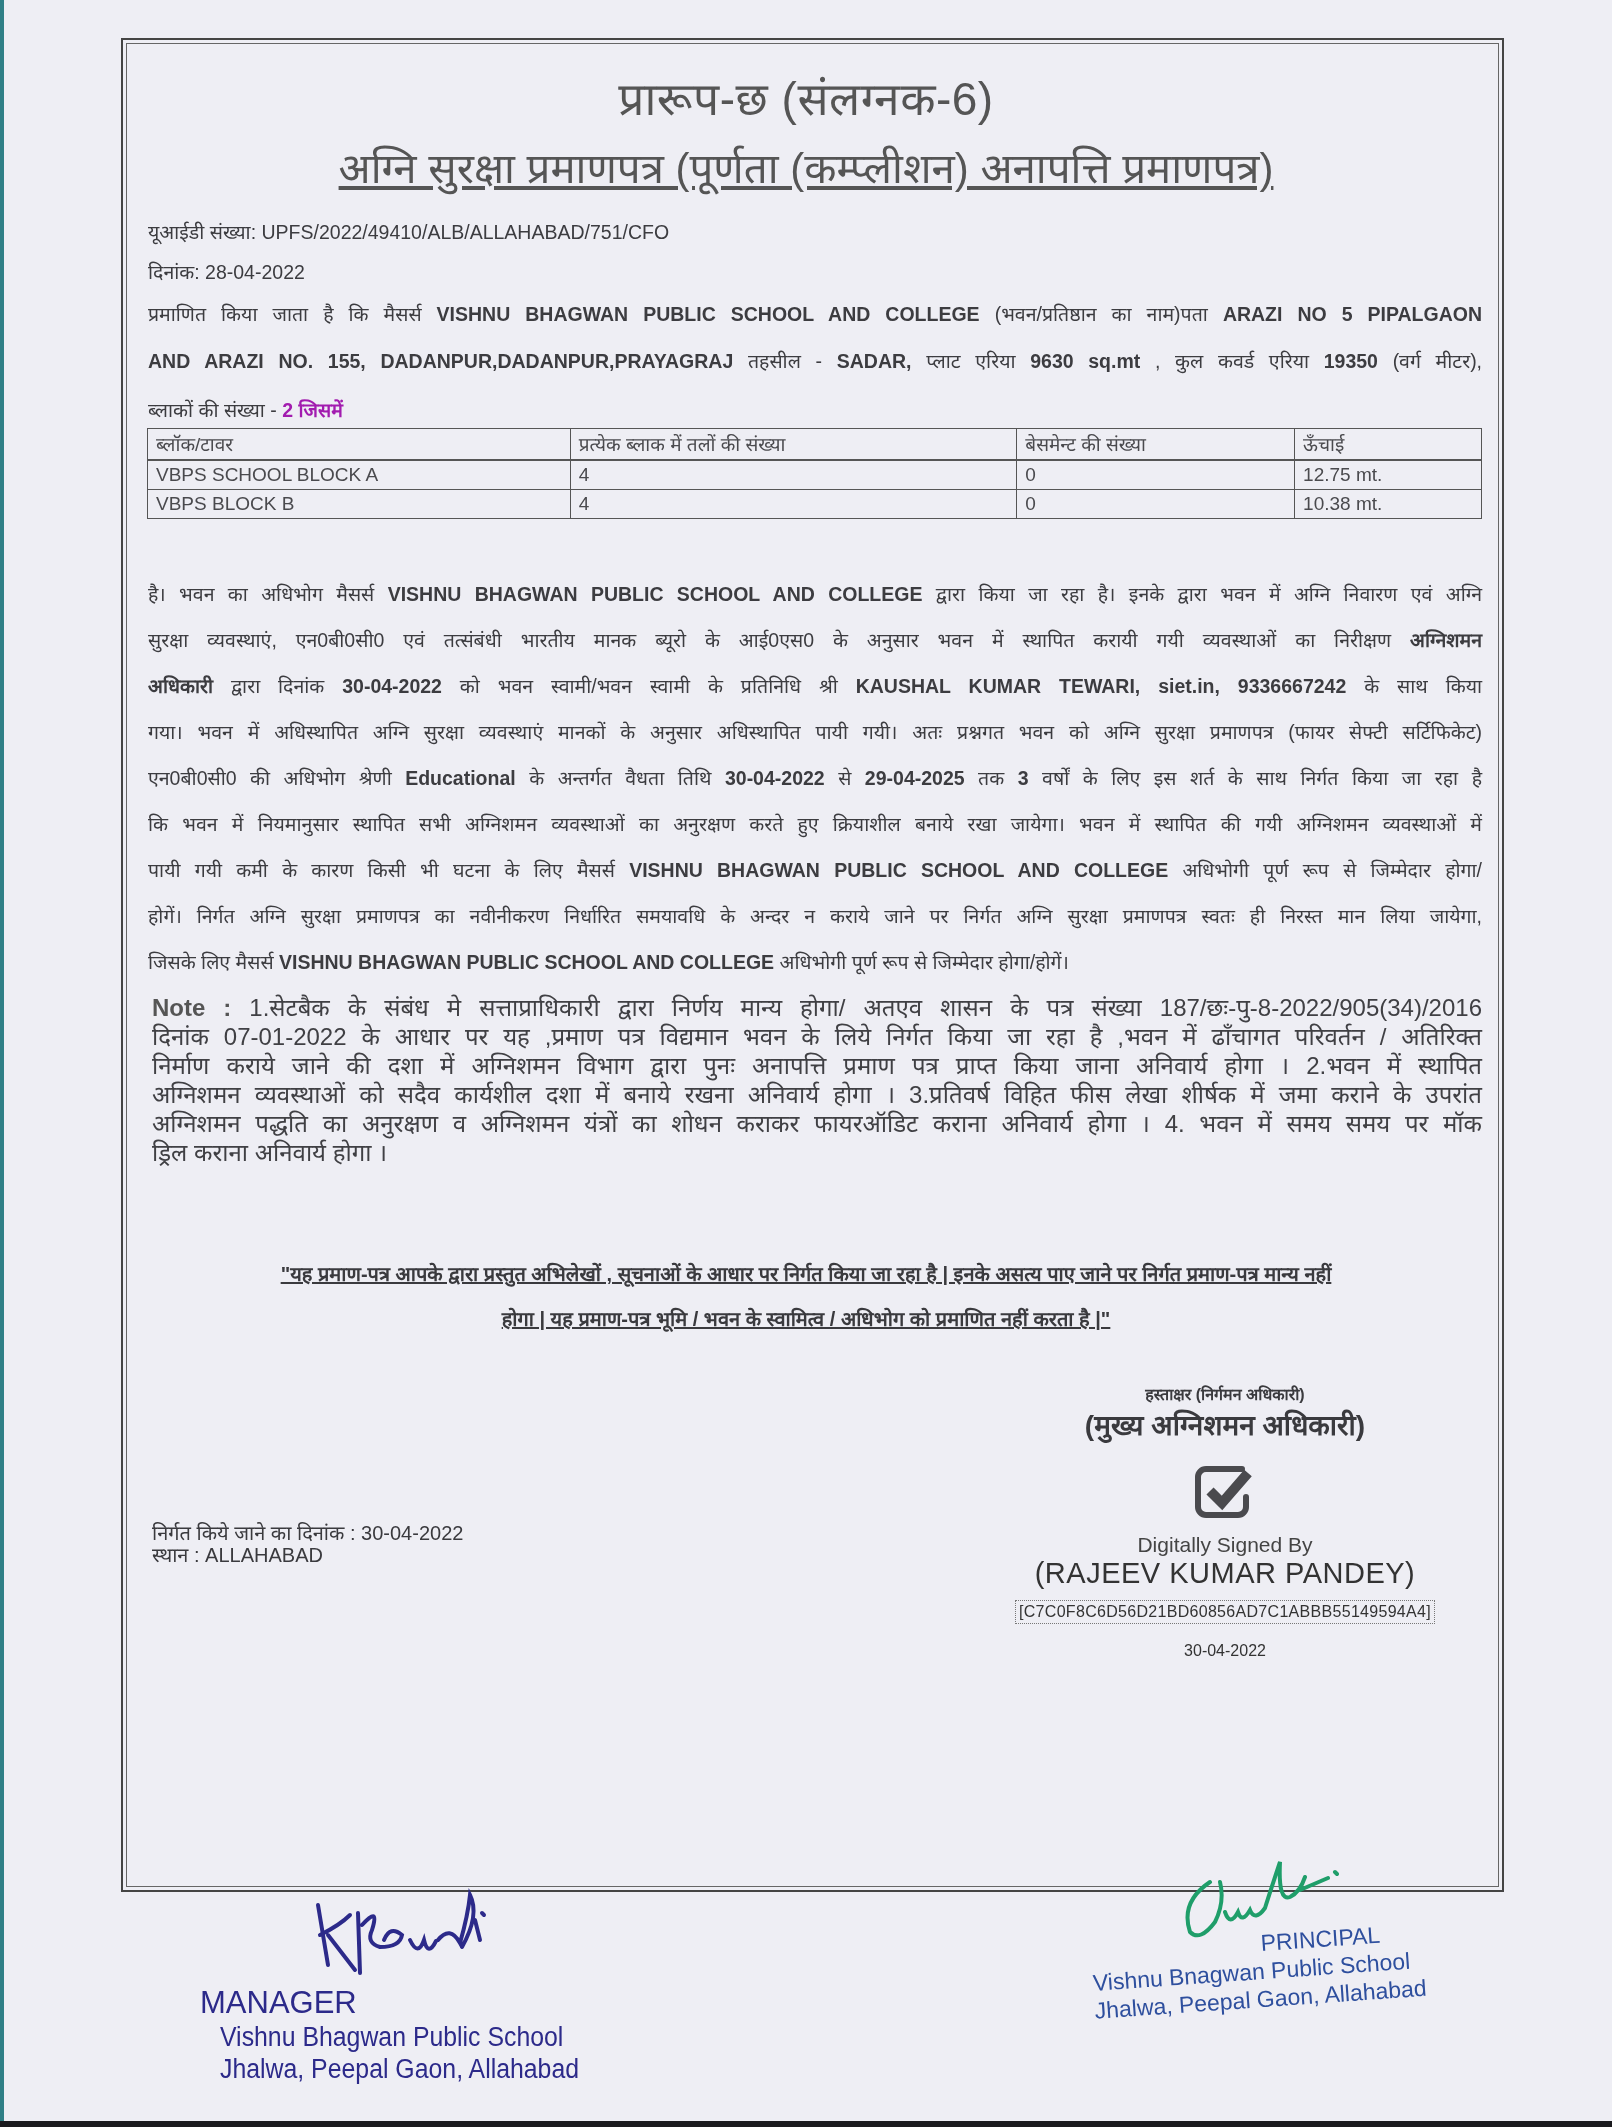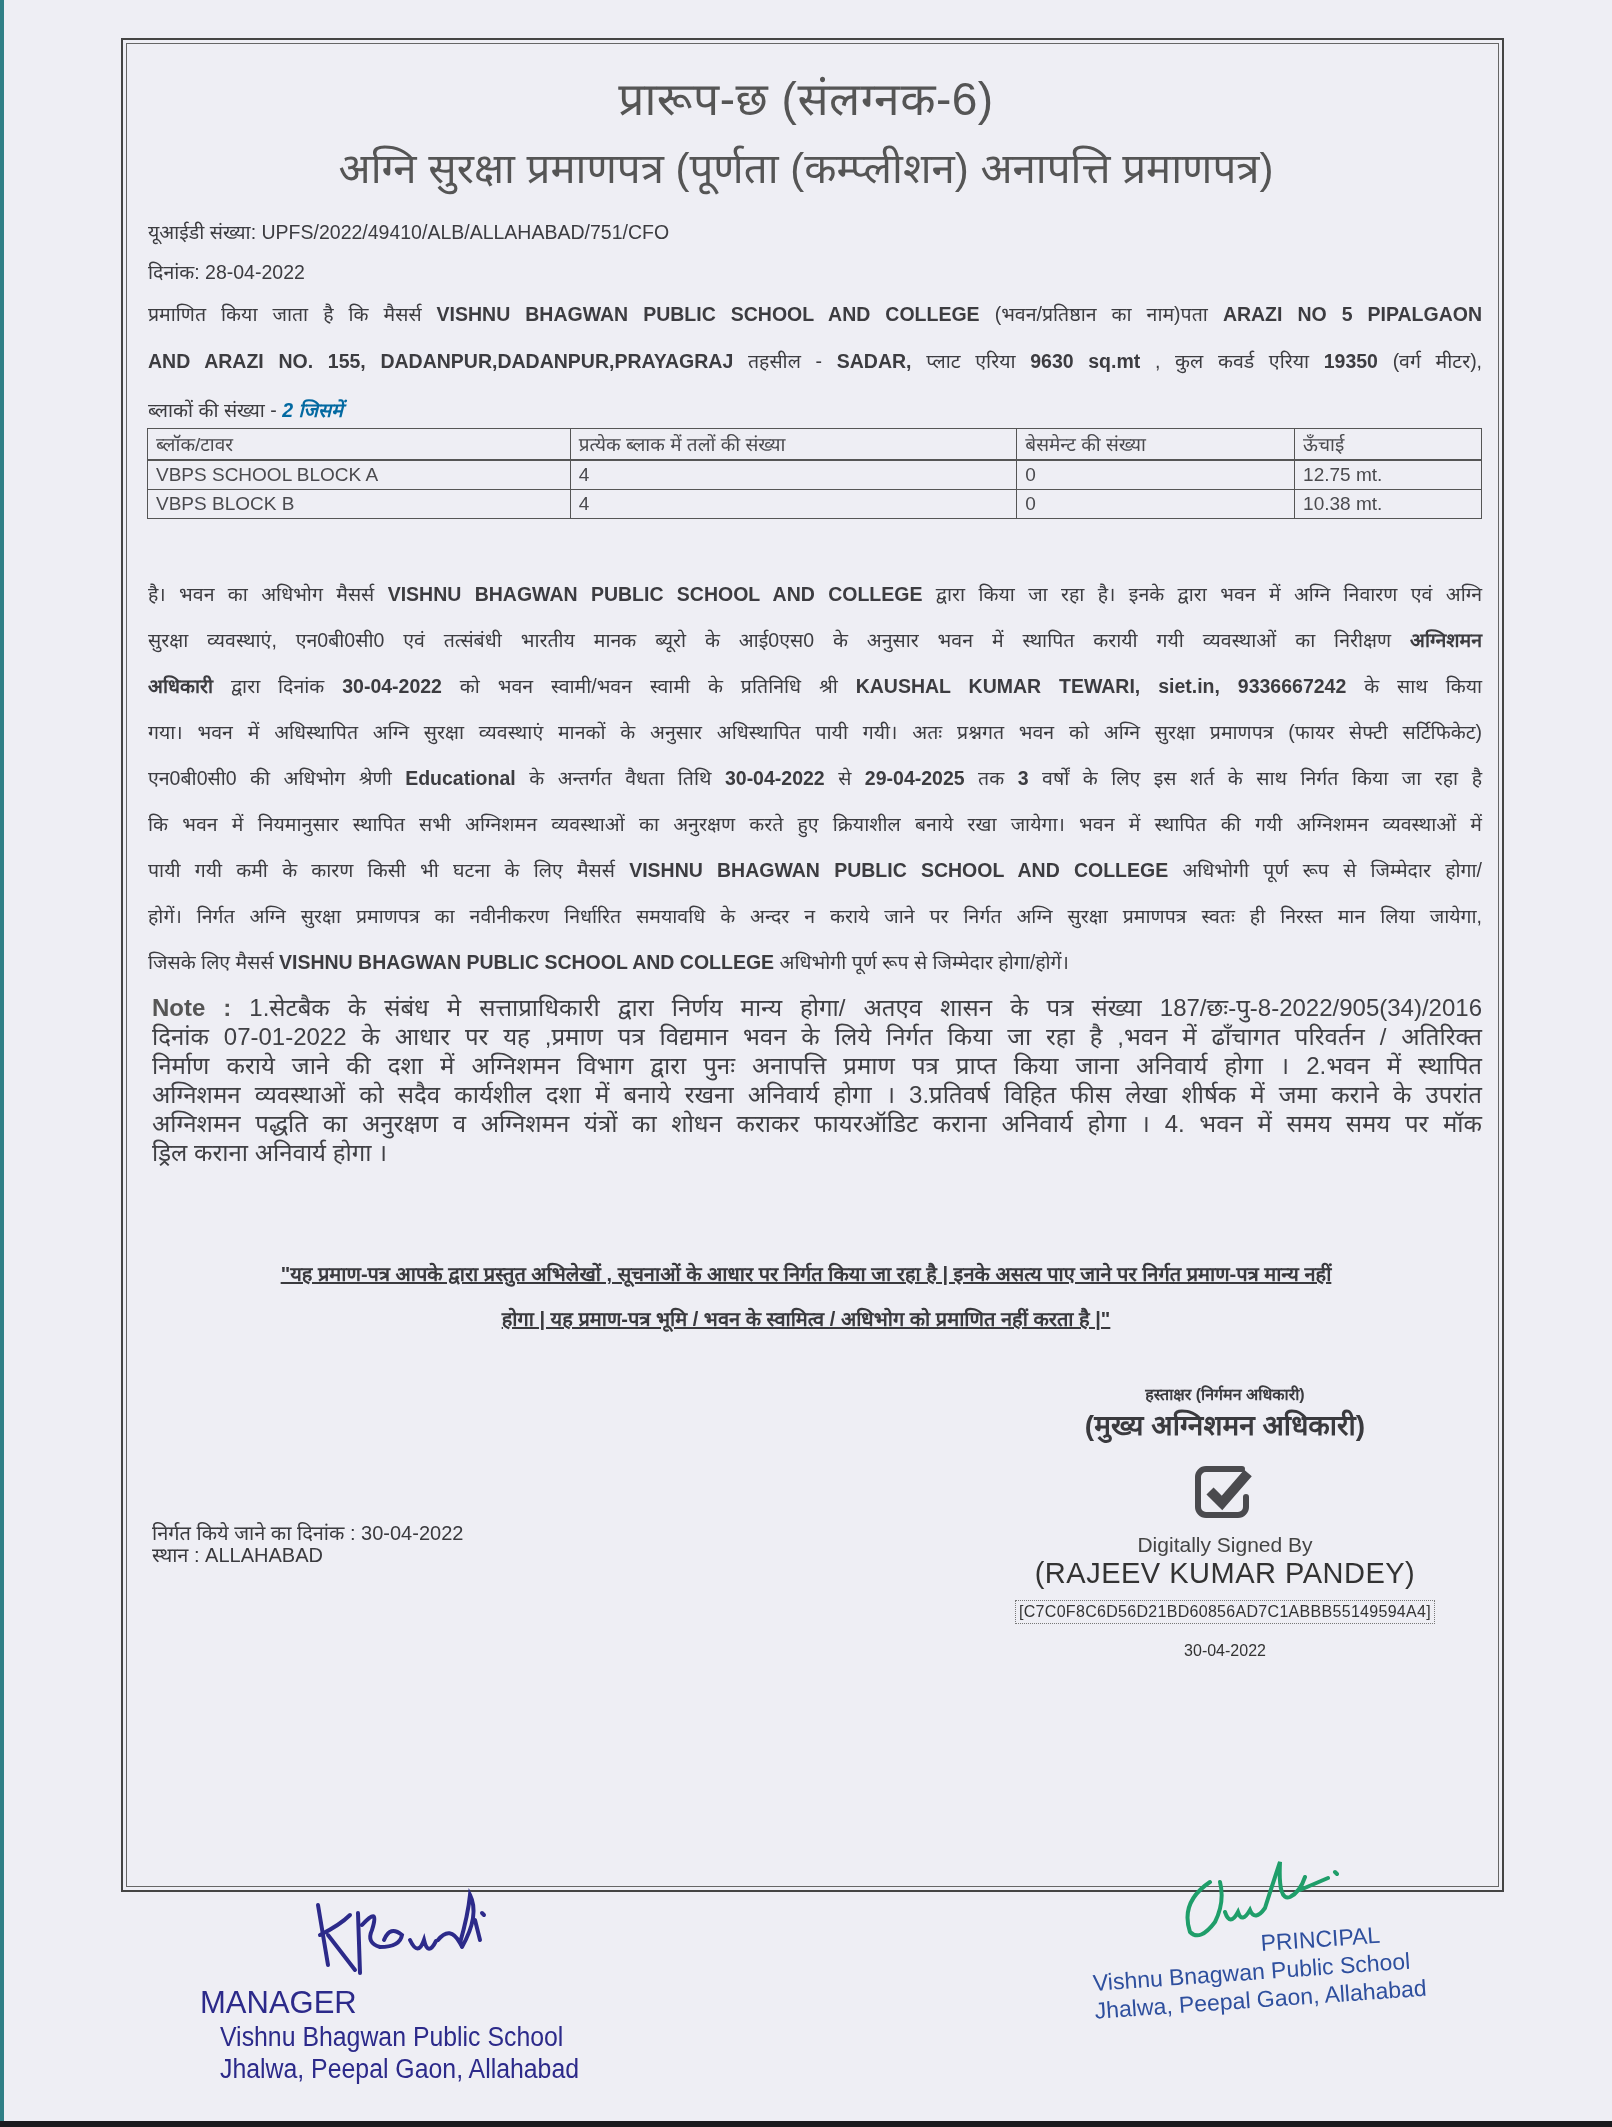--- a/index.html
+++ b/index.html
@@ -15,23 +15,23 @@
   .frame {
     position: absolute; left: 121px; top: 38px; width: 1383px; height: 1854px;
     border: 2px solid #444; box-sizing: border-box;
   }
   .frame::after {
     content: ""; position: absolute; left: 3px; top: 3px; right: 3px; bottom: 3px;
     border: 1.5px solid #666;
   }
   .abs { position: absolute; }
   .title1 { left: 0; width: 1612px; top: 66px; text-align: center; font-size: 46px; color: #555; letter-spacing: 0.5px; }
-  .title2 { left: 0; width: 1612px; top: 138px; text-align: center; font-size: 42px; color: #555; }
+  .title2 { left: 0; width: 1612px; top: 138px; text-align: center; font-size: 42px; color: #555; text-decoration: underline; }
   .line { left: 148px; font-size: 19.5px; color: #3c3c40; white-space: nowrap; }
-  .line b { color: #0369a1; font-style: italic; }
+  .line b { color: #a21caf; }
   .para { left: 148px; width: 1334px; font-size: 19.5px; color: #3c3c40; text-align: justify; text-align-last: justify; white-space: nowrap; }
   .para.last { text-align-last: left; }
   table.blocks {
     position: absolute; left: 147px; top: 428px; width: 1335px;
     border-collapse: collapse; font-size: 19px; color: #4a4a4e;
   }
   table.blocks td { border: 1.5px solid #555; padding: 2px 8px; height: 24px; }
   table.blocks tr.head td { border-bottom: 2px solid #555; }
   .note { left: 152px; width: 1330px; font-size: 24px; color: #404044; line-height: 29px; }
   .note .nl { display: block; text-align: justify; text-align-last: justify; white-space: nowrap; }

